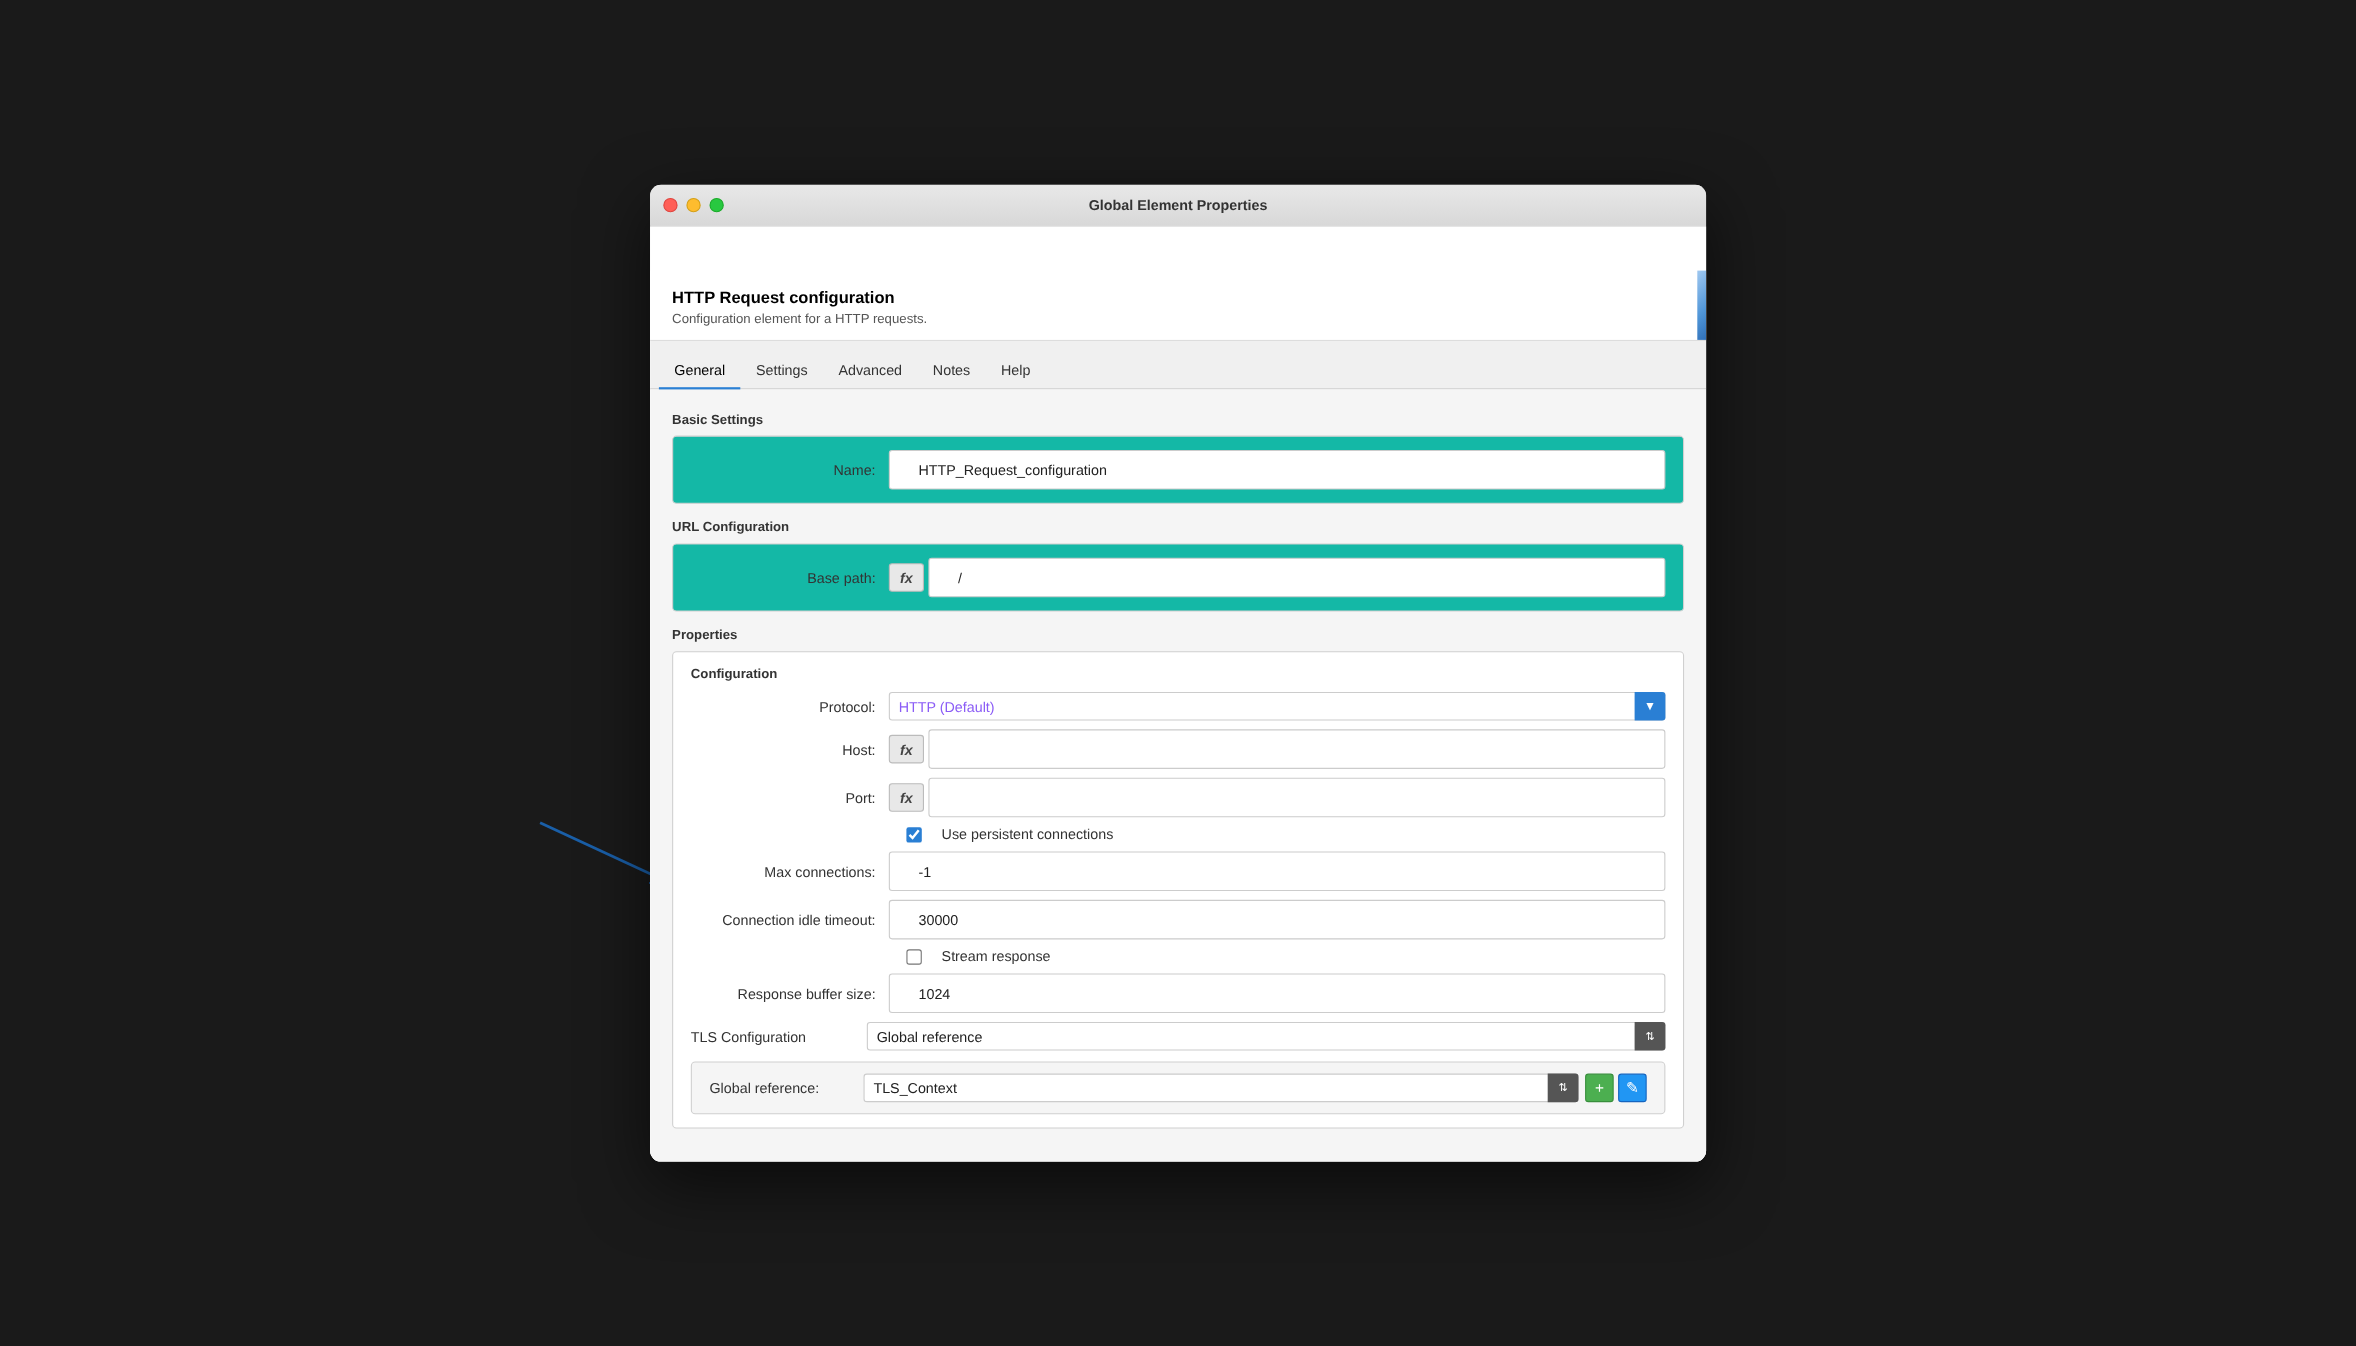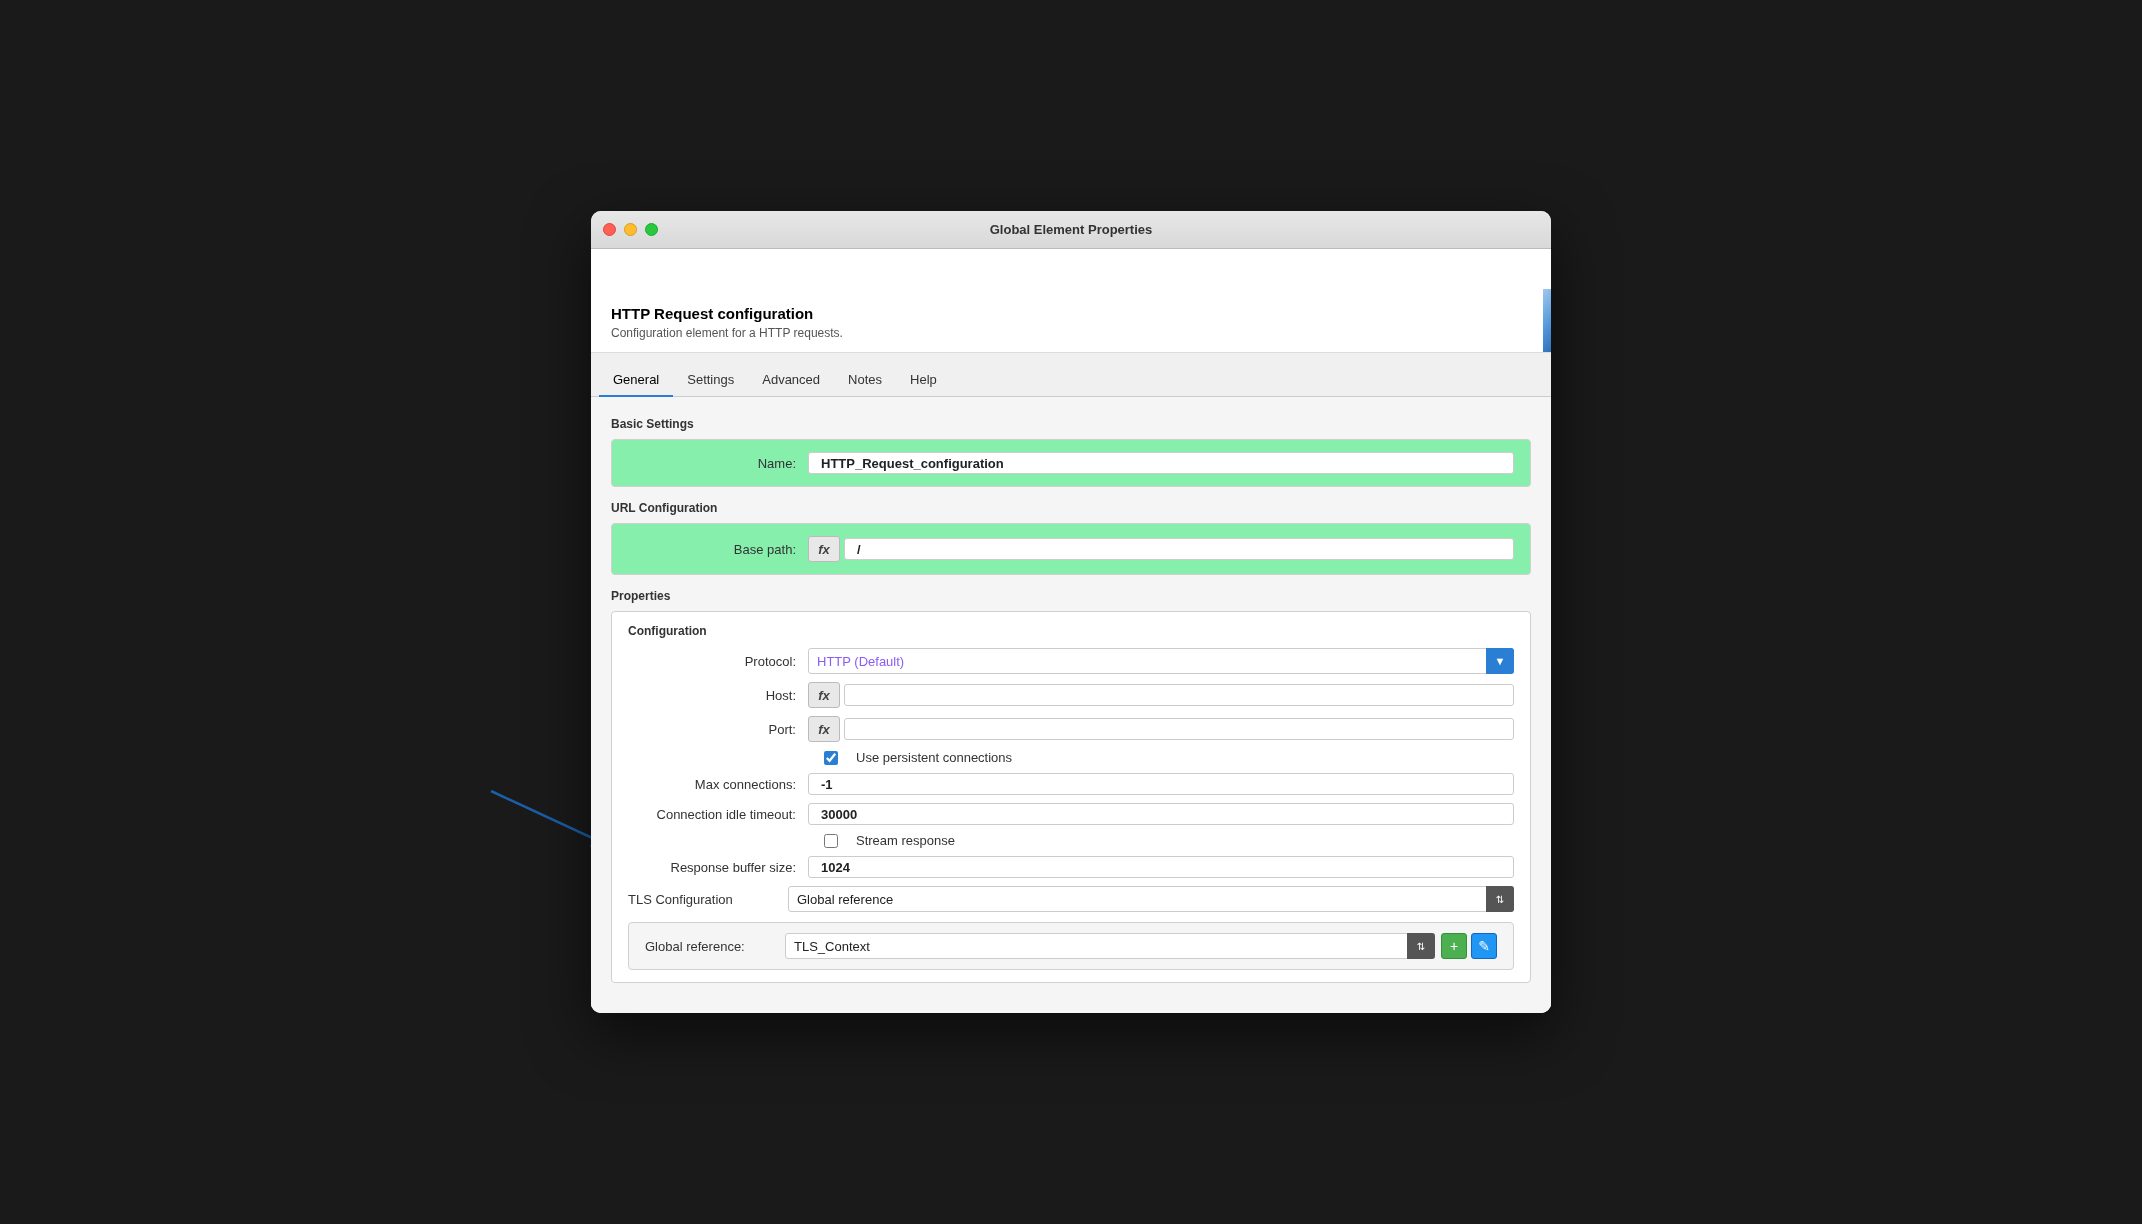--- a/index.html
+++ b/index.html
@@ -115,21 +115,21 @@
       max-height: 780px;
     }
     .section-title {
       font-size: 12px;
       font-weight: 600;
       color: #333;
       margin-bottom: 8px;
       margin-top: 4px;
     }
     .section-box {
-      background: #86efac;
+      background: #14b8a6;
       border: 1px solid #d0d0d0;
       border-radius: 4px;
       padding: 12px 16px;
       margin-bottom: 14px;
     }
     .field-row {
       display: flex;
       align-items: center;
       margin-bottom: 8px;
     }
@@ -139,29 +139,28 @@
     .field-label {
       font-size: 13px;
       color: #333;
       width: 180px;
       min-width: 180px;
       text-align: right;
       padding-right: 12px;
     }
     .field-input {
       flex: 1;
-      height: 22px;
+      height: 36px;
       border: 1px solid #ccc;
       border-radius: 3px;
-      padding: 0 12px;
+      padding: 0 26px;
       font-size: 13px;
       color: #222;
       background: white;
       outline: none;
-      font-weight: bold;
     }
     .fx-button {
       display: inline-flex;
       align-items: center;
       justify-content: center;
       width: 32px;
       height: 26px;
       background: #e8e8e8;
       border: 1px solid #bbb;
       border-radius: 3px;

